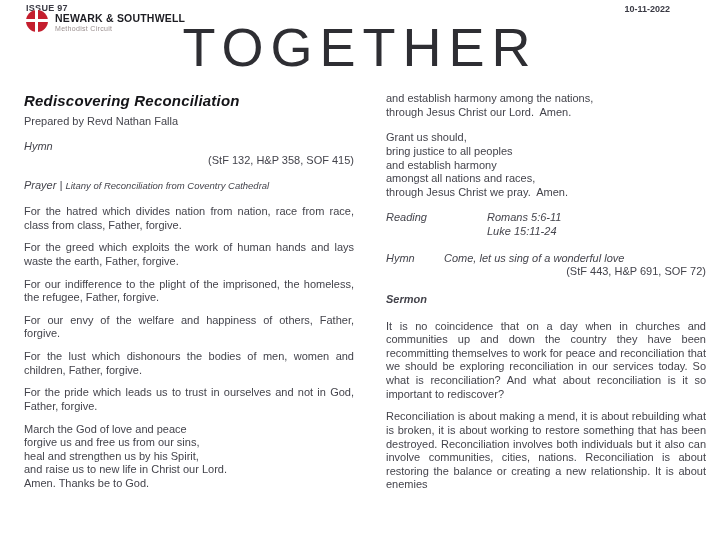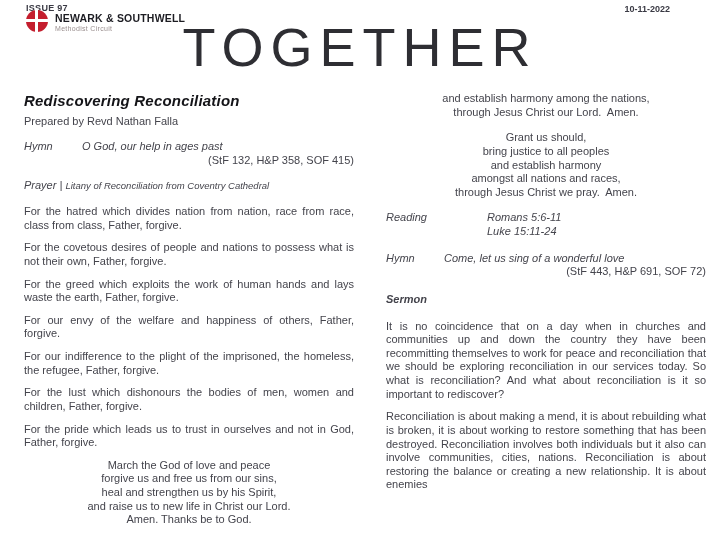--- a/index.html
+++ b/index.html
@@ -66,21 +66,21 @@
   .hymn-title { font-style: italic; }
   .hymn-ref { text-align: right; }
 
   .prayer-line { margin-bottom: 12px; font-style: italic; }
   .prayer-label { font-size: 11px; }
   .prayer-sep { color: #44444c; }
   .prayer-source { font-size: 9.5px; }
 
   .para { text-align: justify; margin-bottom: 9px; }
   .stanza { margin-bottom: 12px; }
-  .stanza-line { white-space: pre-wrap; text-align: center; }
+  .stanza-line { white-space: pre-wrap; }
 
   .reading-block { display: flex; margin-bottom: 13px; gap: 43px; }
   .reading-lines { font-style: italic; }
 
   .sermon-label { font-style: italic; margin: 14px 0 13px 0; font-weight: bold; }
 </style>
 </head>
 <body>
 
 <div class="header">
@@ -98,37 +98,35 @@
 
 <div class="columns">
 
   <div class="col col-left">
     <div class="article-heading">Rediscovering Reconciliation</div>
     <div class="byline">Prepared by Revd Nathan Falla</div>
 
     <div class="hymn-block">
       <div class="hymn-row">
         <span class="label-cell">Hymn</span>
-        <span class="hymn-title">O God, our help in ages past</span>
       </div>
       <div class="hymn-ref">(StF 132, H&amp;P 358, SOF 415)</div>
     </div>
 
     <div class="prayer-line">
       <span class="prayer-label">Prayer</span>
       <span class="prayer-sep">|</span>
       <span class="prayer-source">Litany of Reconciliation from Coventry Cathedral</span>
     </div>
 
     <div>
         <p class="para">For the hatred which divides nation from nation, race from race, class from class, Father, forgive.</p>
-        <p class="para">For the covetous desires of people and nations to possess what is not their own, Father, forgive.</p>
         <p class="para">For the greed which exploits the work of human hands and lays waste the earth, Father, forgive.</p>
+        <p class="para">For our indifference to the plight of the imprisoned, the homeless, the refugee, Father, forgive.</p>
         <p class="para">For our envy of the welfare and happiness of others, Father, forgive.</p>
-        <p class="para">For our indifference to the plight of the imprisoned, the homeless, the refugee, Father, forgive.</p>
         <p class="para">For the lust which dishonours the bodies of men, women and children, Father, forgive.</p>
         <p class="para">For the pride which leads us to trust in ourselves and not in God, Father, forgive.</p>
       </div>
 
     <div class="stanza">
         <div class="stanza-line">March the God of love and peace</div>
         <div class="stanza-line">forgive us and free us from our sins,</div>
         <div class="stanza-line">heal and strengthen us by his Spirit,</div>
         <div class="stanza-line">and raise us to new life in Christ our Lord.</div>
         <div class="stanza-line">Amen. Thanks be to God.</div>

